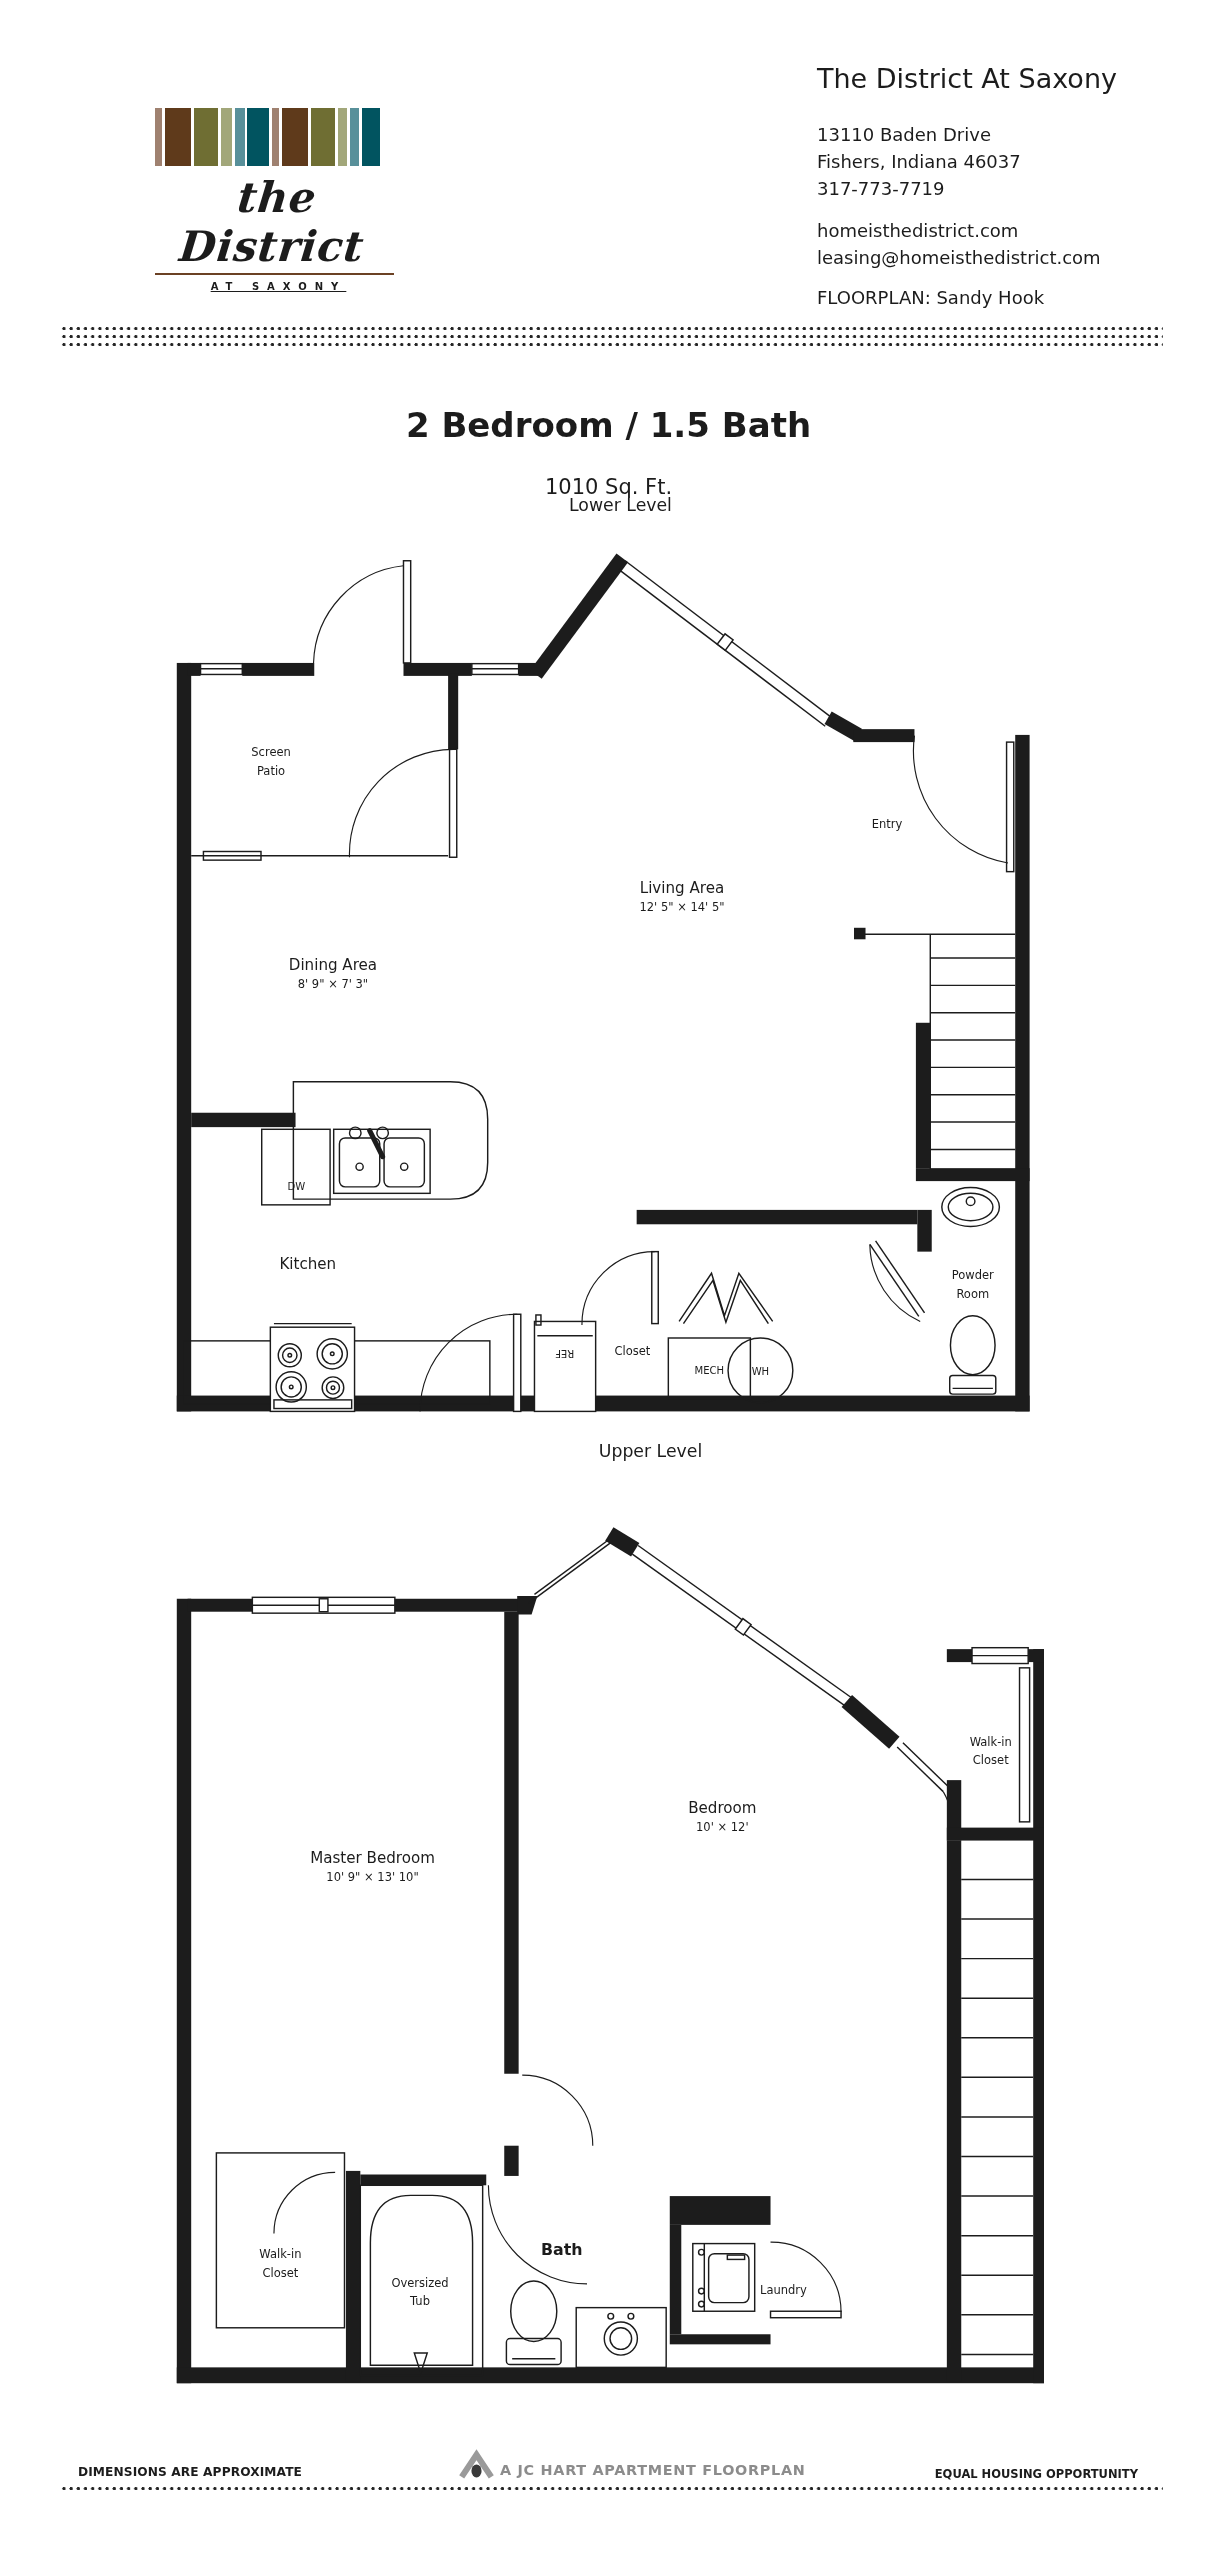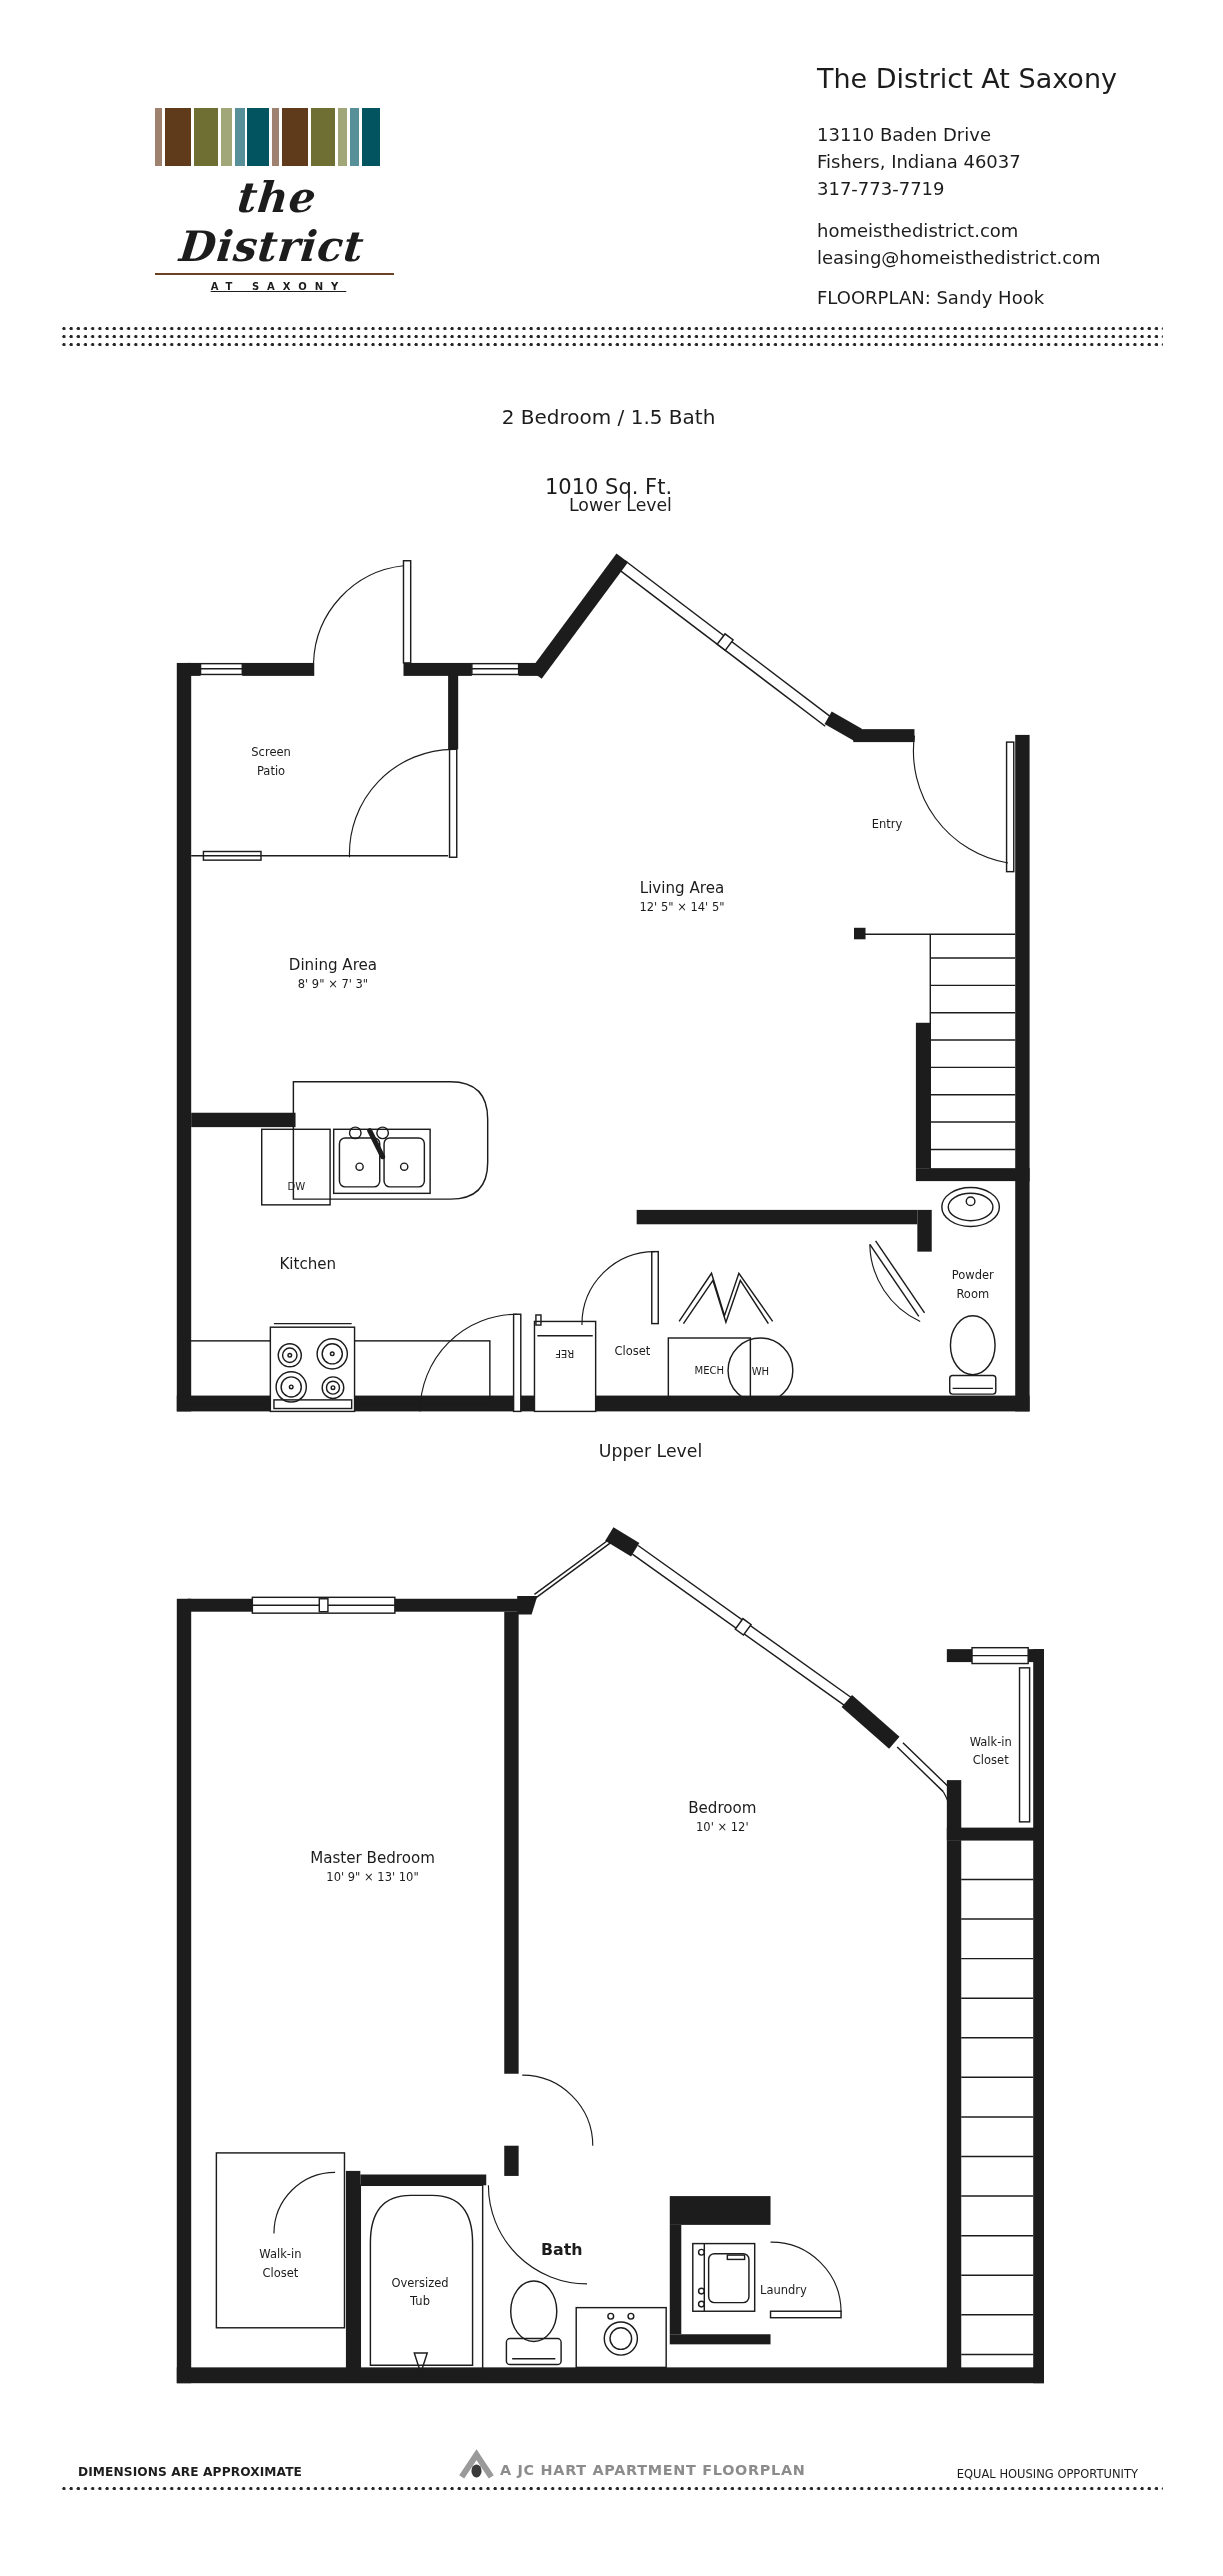--- a/index.html
+++ b/index.html
@@ -23,21 +23,21 @@
   .hdr-floorplan{left:817px;top:287px;font-size:18px;}
 
   .dots3{left:61px;top:325px;width:1102px;height:24px;
          background-image:radial-gradient(circle at 2.9px 3.6px,#242424 1.4px,transparent 1.9px);
          background-size:7.2px 8px;}
   .dots1{left:61px;top:2485px;width:1102px;height:8px;
          background-image:radial-gradient(circle at 2.9px 3.6px,#242424 1.4px,transparent 1.9px);
          background-size:7.2px 8px;}
 
   
-  .plan-title{left:0;top:405px;width:1217px;text-align:center;font-size:20px;font-weight:normal;}
+  .plan-title{left:0;top:405px;width:1217px;text-align:center;font-size:34px;font-weight:bold;}
   .plan-sqft{left:0;top:441px;width:1217px;text-align:center;font-size:21px;margin-top:34px;}
   .level-label{width:1217px;text-align:center;font-size:17.3px;}
   .lower-label{left:0;top:495px;margin-left:12px;}
   .upper-label{left:0;top:1441px;margin-left:42px;}
 
   
   .plan-svg{position:absolute;left:166px;width:878px;height:900px;}
   #lower-svg{top:526px;}
   #upper-svg{top:1505px;}
   svg .wall{fill:#1c1c1c;stroke:none;}
@@ -47,21 +47,21 @@
   svg .arc{stroke:#1c1c1c;stroke-width:1.6;fill:none;}
   svg text{font-family:"DejaVu Sans",sans-serif;fill:#1c1c1c;text-anchor:middle;}
   svg .room{font-size:21px;}
   svg .dims{font-size:16px;}
   svg .small{font-size:16px;}
   svg .tiny{font-size:14px;}
   svg .bold{font-weight:bold;font-size:22px;}
 
   
   .ft-left{left:78px;top:2465px;font-size:12.2px;font-weight:bold;letter-spacing:0.1px;}
-  .ft-right{right:86px;top:2467px;font-size:11.5px;font-weight:normal;}
+  .ft-right{right:86px;top:2467px;font-size:11.5px;font-weight:bold;}
   .ft-center{left:500px;top:2462px;font-size:14.4px;font-weight:bold;color:#8c8c8c;letter-spacing:0.7px;}
   .ft-house{left:458px;top:2446px;}
 </style>
 </head>
 <body>
 
 <div class="abs logo">
   <div class="stripes">
       <div class="stripe" style="width: 7.2px; background: rgb(159, 129, 112);"></div>
       <div class="stripe" style="width: 26px; background: rgb(95, 58, 27);"></div>

